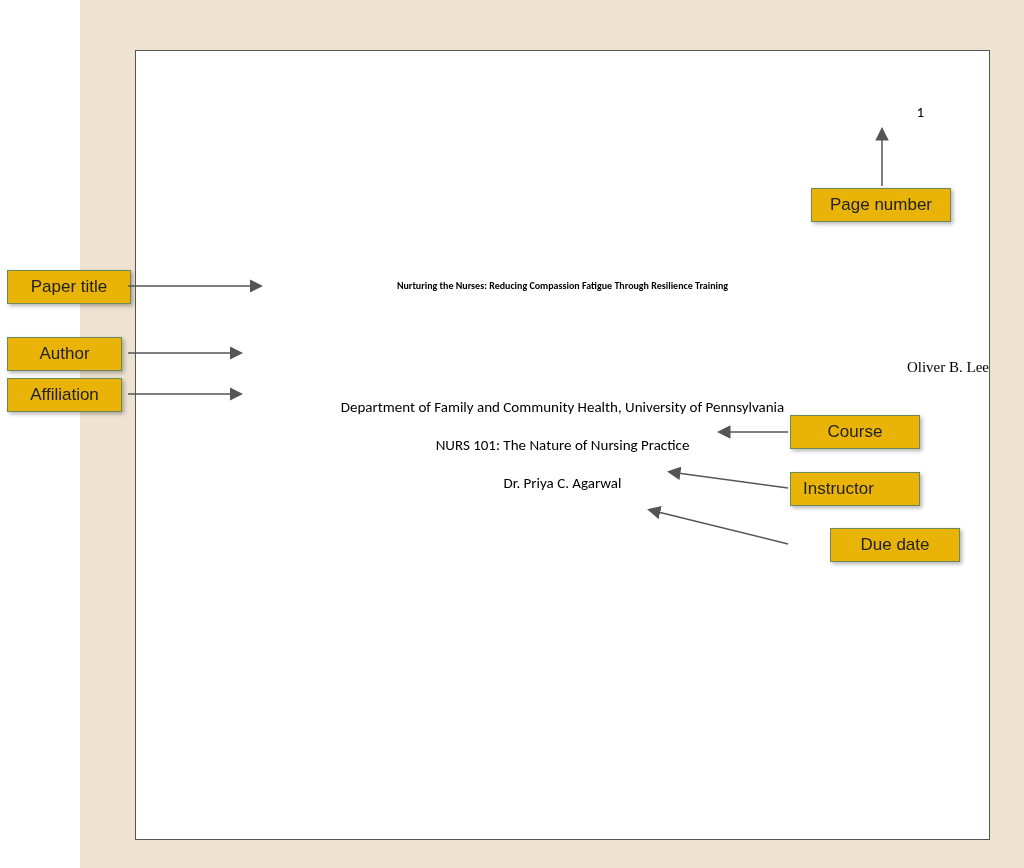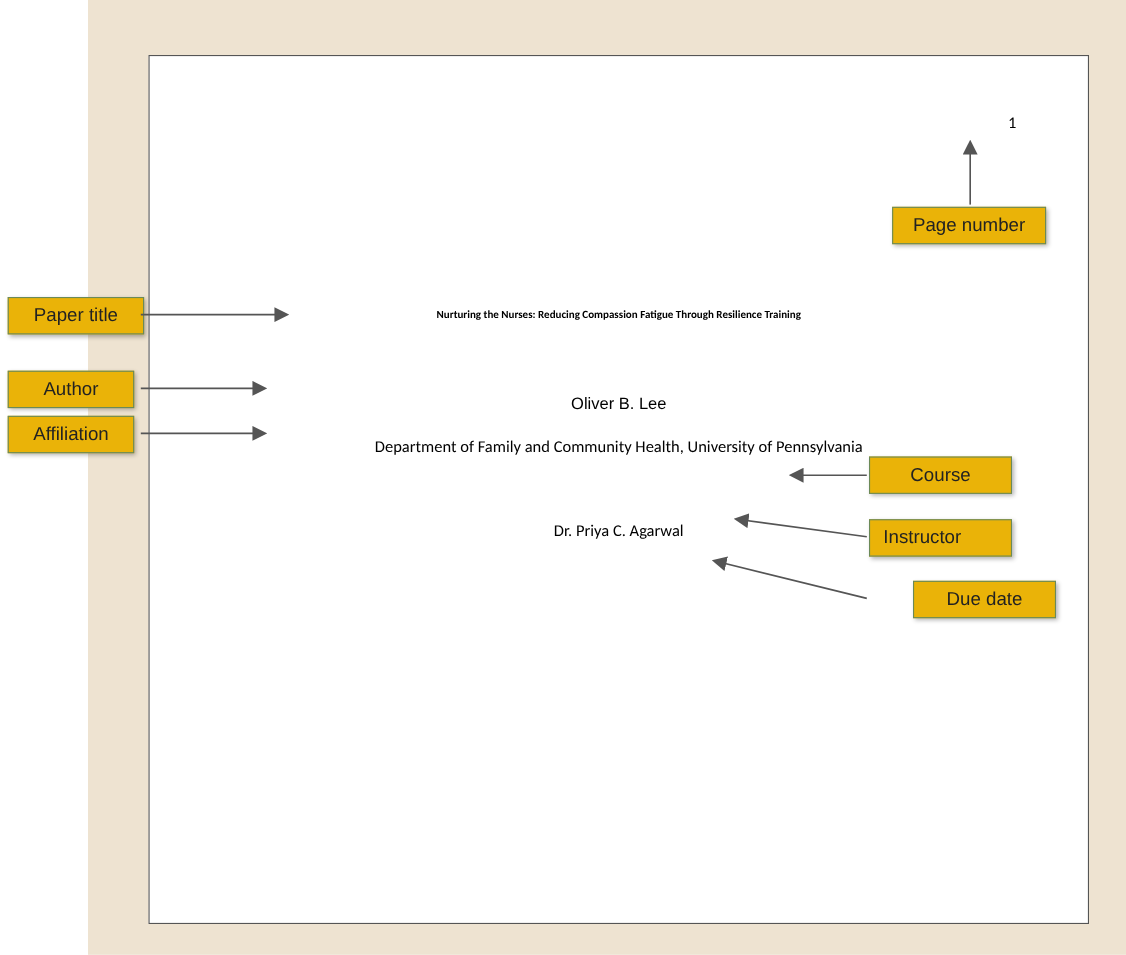--- a/index.html
+++ b/index.html
@@ -45,23 +45,23 @@
       font-weight: bold;
       font-size: 10px;
       font-family: Calibri, Arial, sans-serif;
       color: #000;
     }
     .author {
       position: absolute;
       top: 308px;
       left: 0;
       width: 100%;
-      text-align: center;
+      text-align: right;
       font-size: 15px;
-      font-family: Liberation Sans, sans-serif;
+      font-family: Liberation Serif, serif;
       color: #000;
     }
     .affiliation {
       position: absolute;
       top: 347px;
       left: 0;
       width: 100%;
       text-align: center;
       font-size: 15px;
       font-family: Calibri, Arial, sans-serif;
@@ -126,20 +126,21 @@
 </head>
 <body>
 
 <div class="bg-tan"></div>
 
 <div class="page">
   <div class="page-number">1</div>
   <div class="paper-title">Nurturing the Nurses: Reducing Compassion Fatigue Through Resilience Training</div>
   <div class="author">Oliver B. Lee</div>
   <div class="affiliation">Department of Family and Community Health, University of Pennsylvania</div>
+  <div class="course">NURS 101: The Nature of Nursing Practice</div>
   <div class="instructor">Dr. Priya C. Agarwal</div>
 </div>
 
 <div class="label-box label-paper-title">Paper title</div>
 <div class="label-box label-author">Author</div>
 <div class="label-box label-affiliation">Affiliation</div>
 <div class="label-box label-page-number">Page number</div>
 <div class="label-box label-course">Course</div>
 <div class="label-box label-instructor">Instructor</div>
 <div class="label-box label-due-date">Due date</div>

